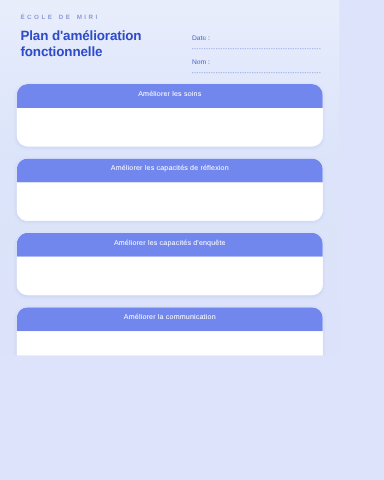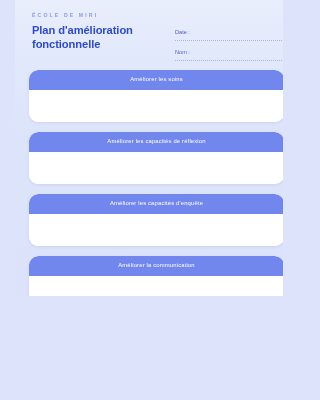--- a/index.html
+++ b/index.html
@@ -14,21 +14,20 @@
     background: #dce3fa;
   }
 
   .page {
     position: relative;
     width: 283px;
     height: 296px;
     box-sizing: border-box;
     background: linear-gradient(180deg, #e9eefc 0%, #e2e9fb 18%, #dce4fa 45%, #dbe2f9 100%);
     overflow: hidden;
-    margin-left: 15px;
   }
 
   
   .header {
     position: absolute;
     left: 0;
     top: 0;
     width: 283px;
     height: 66px;
     display: flex;

